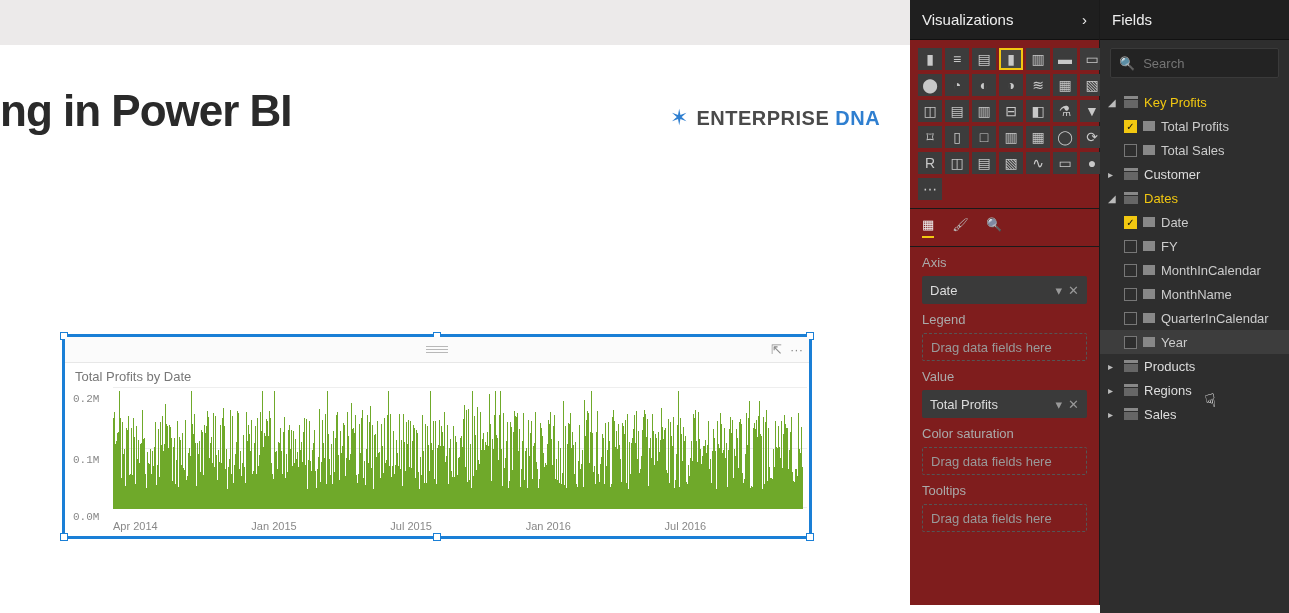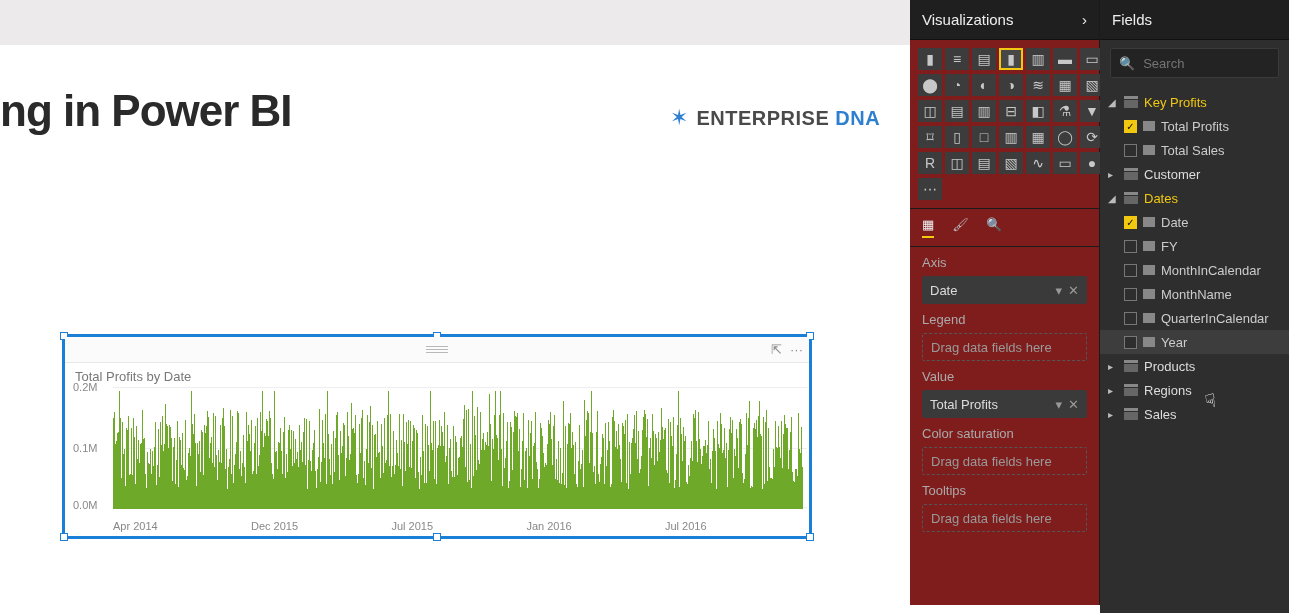--- a/index.html
+++ b/index.html
@@ -48,21 +48,21 @@
   .visual-grip div { height: 1px; background: #b8b8b8; }
   .visual-actions {
     position: absolute; right: 6px; display: flex; gap: 8px; color: #8a8a8a; font-size: 13px;
   }
   .chart-title {
     position: absolute; left: 10px; top: 32px; font-size: 13px; color: #777;
   }
   .chart-body {
     position: absolute; left: 8px; top: 50px; width: 734px; height: 145px;
   }
-  .y-axis { position: absolute; left: 0; top: 0; height: 122px; width: 40px; }
+  .y-axis { position: absolute; left: 0; top: 12px; height: 122px; width: 40px; font-family: Liberation Mono, monospace; }
   .y-tick { position: absolute; left: 0; font-size: 11px; color: #888; }
   .grid-line { position: absolute; left: 40px; right: 0; height: 1px; background: #eee; }
   .plot {
     position: absolute; left: 40px; top: 0; width: 690px; height: 122px;
     display: flex; align-items: flex-end;
   }
   .bar { flex: 1; background: #6fa92a; margin: 0; }
   .x-axis { position: absolute; left: 40px; bottom: 0; width: 690px; display: flex; justify-content: space-between; font-size: 11px; color: #888; }
   .sel-handle { position:absolute; width:8px; height:8px; background:#fff; border:1px solid #1a7fd6; }
 
@@ -870,21 +870,21 @@
           <div class="bar" style="height: 39.5837px;"></div>
           <div class="bar" style="height: 33.2099px;"></div>
           <div class="bar" style="height: 95.8896px;"></div>
           <div class="bar" style="height: 59.7215px;"></div>
           <div class="bar" style="height: 56.0638px;"></div>
           <div class="bar" style="height: 82.0948px;"></div>
           <div class="bar" style="height: 41.7445px;"></div>
         </div>
       <div class="x-axis">
         <span>Apr 2014</span>
-        <span>Dec 2015</span>
+        <span>Jan 2015</span>
         <span>Jul 2015</span>
         <span>Jan 2016</span>
         <span>Jul 2016</span>
         <span>&nbsp;</span>
       </div>
     </div>
   </div>
 </div>
 
 <div class="panel-viz">

